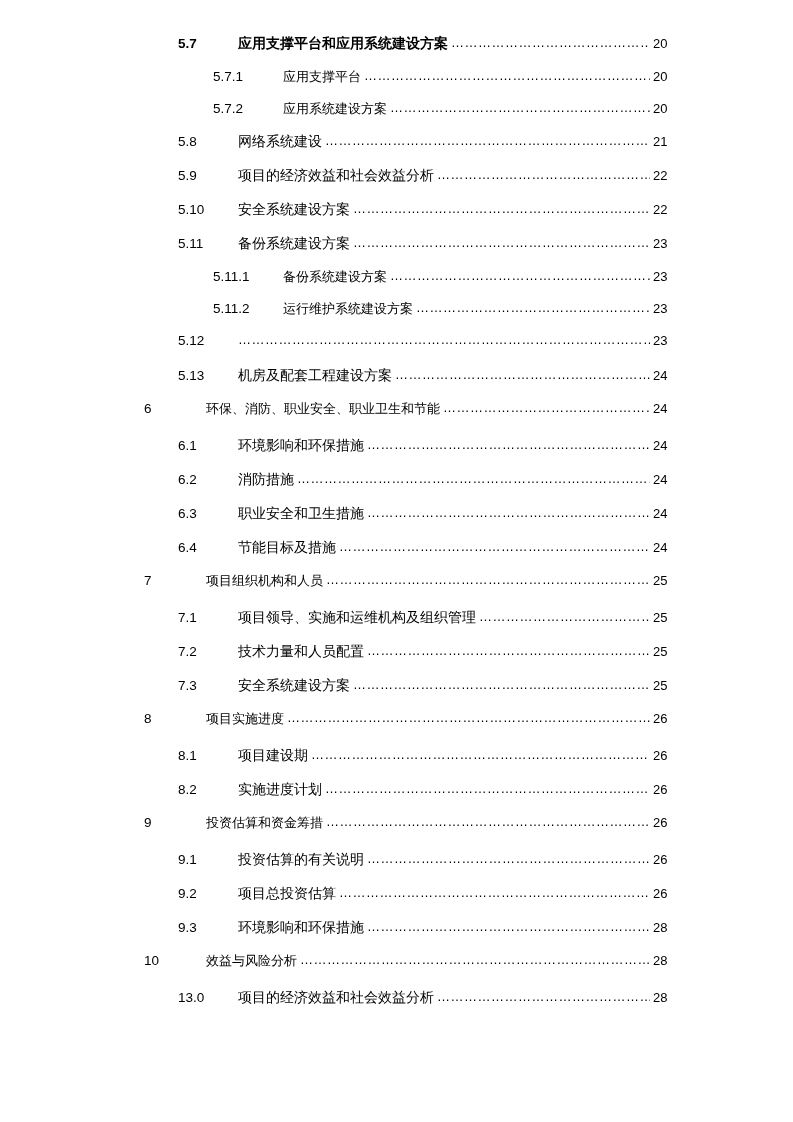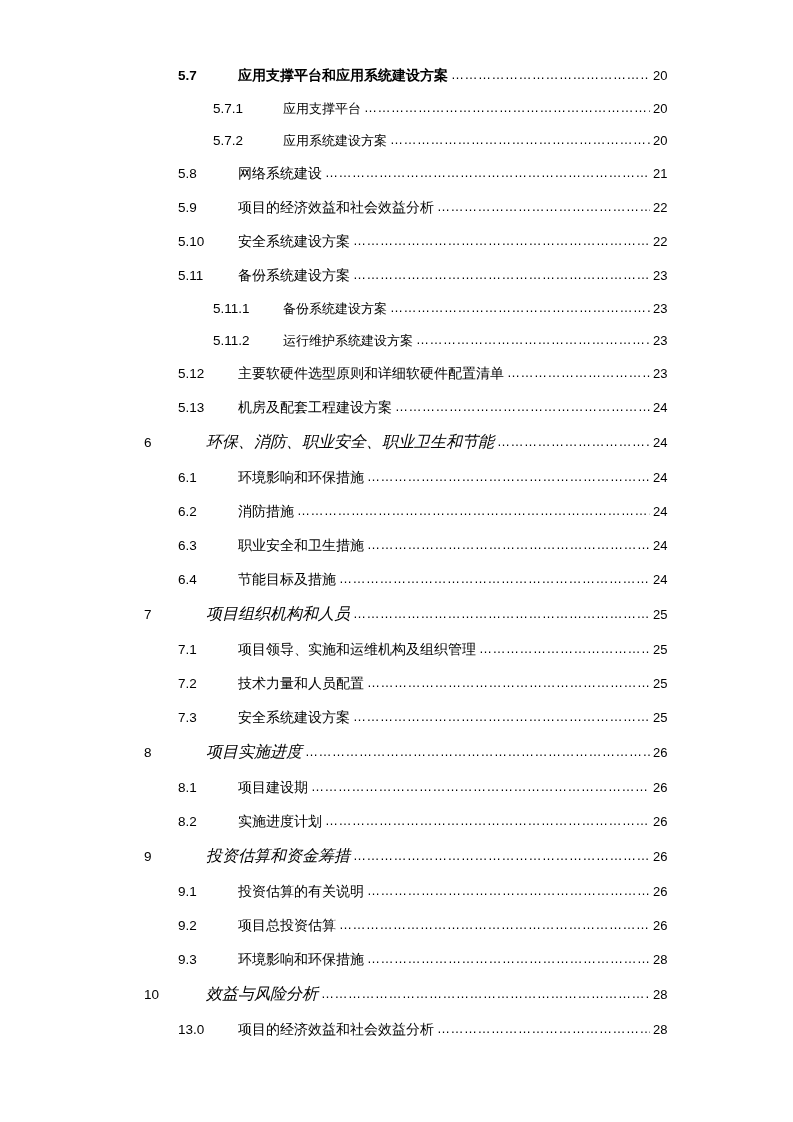--- a/index.html
+++ b/index.html
@@ -11,21 +11,21 @@
     width: 793px;
     height: 1122px;
     font-family: "Liberation Sans", sans-serif;
     color: #000000;
   }
   .page {
     position: relative;
     width: 793px;
     height: 916px;
     box-sizing: border-box;
-    padding: 68px 118px 60px 78px;
+    padding: 36px 118px 60px 78px;
     background: #ffffff;
   }
   .toc {
     display: block;
   }
   .toc-entry {
     display: flex;
     align-items: baseline;
     width: 100%;
     white-space: nowrap;
@@ -59,21 +59,21 @@
   }
   .pg {
     flex: 0 0 auto;
     text-align: left;
     padding-left: 3px;
     min-width: 22px;
   }
 
   
   .lvl1 .num { width: 62px; padding-left: 66px; box-sizing: content-box; }
-  .lvl1 .title { font-size: 16px; font-style: italic; }
+  .lvl1 .title { font-size: 13px; }
 
   
   .lvl2 .num { width: 60px; padding-left: 100px; box-sizing: content-box; }
   .lvl2 .title { font-size: 14px; }
 
   
   .lvl3 .num { width: 70px; padding-left: 135px; box-sizing: content-box; }
   .lvl3 .title { font-size: 13px; }
 
   .bold { font-weight: bold; }
@@ -134,21 +134,20 @@
         <span class="pg">23</span>
       </div>
       <div class="toc-entry lvl3">
         <span class="num">5.11.2</span>
         <span class="title">运行维护系统建设方案</span>
         <span class="dots">……………………………………………………………………………………………………………………………………………………………………</span>
         <span class="pg">23</span>
       </div>
       <div class="toc-entry lvl2">
         <span class="num">5.12</span>
-        <span class="title">主要软硬件选型原则和详细软硬件配置清单</span>
         <span class="dots">……………………………………………………………………………………………………………………………………………………………………</span>
         <span class="pg">23</span>
       </div>
       <div class="toc-entry lvl2">
         <span class="num">5.13</span>
         <span class="title">机房及配套工程建设方案</span>
         <span class="dots">……………………………………………………………………………………………………………………………………………………………………</span>
         <span class="pg">24</span>
       </div>
       <div class="toc-entry lvl1">

